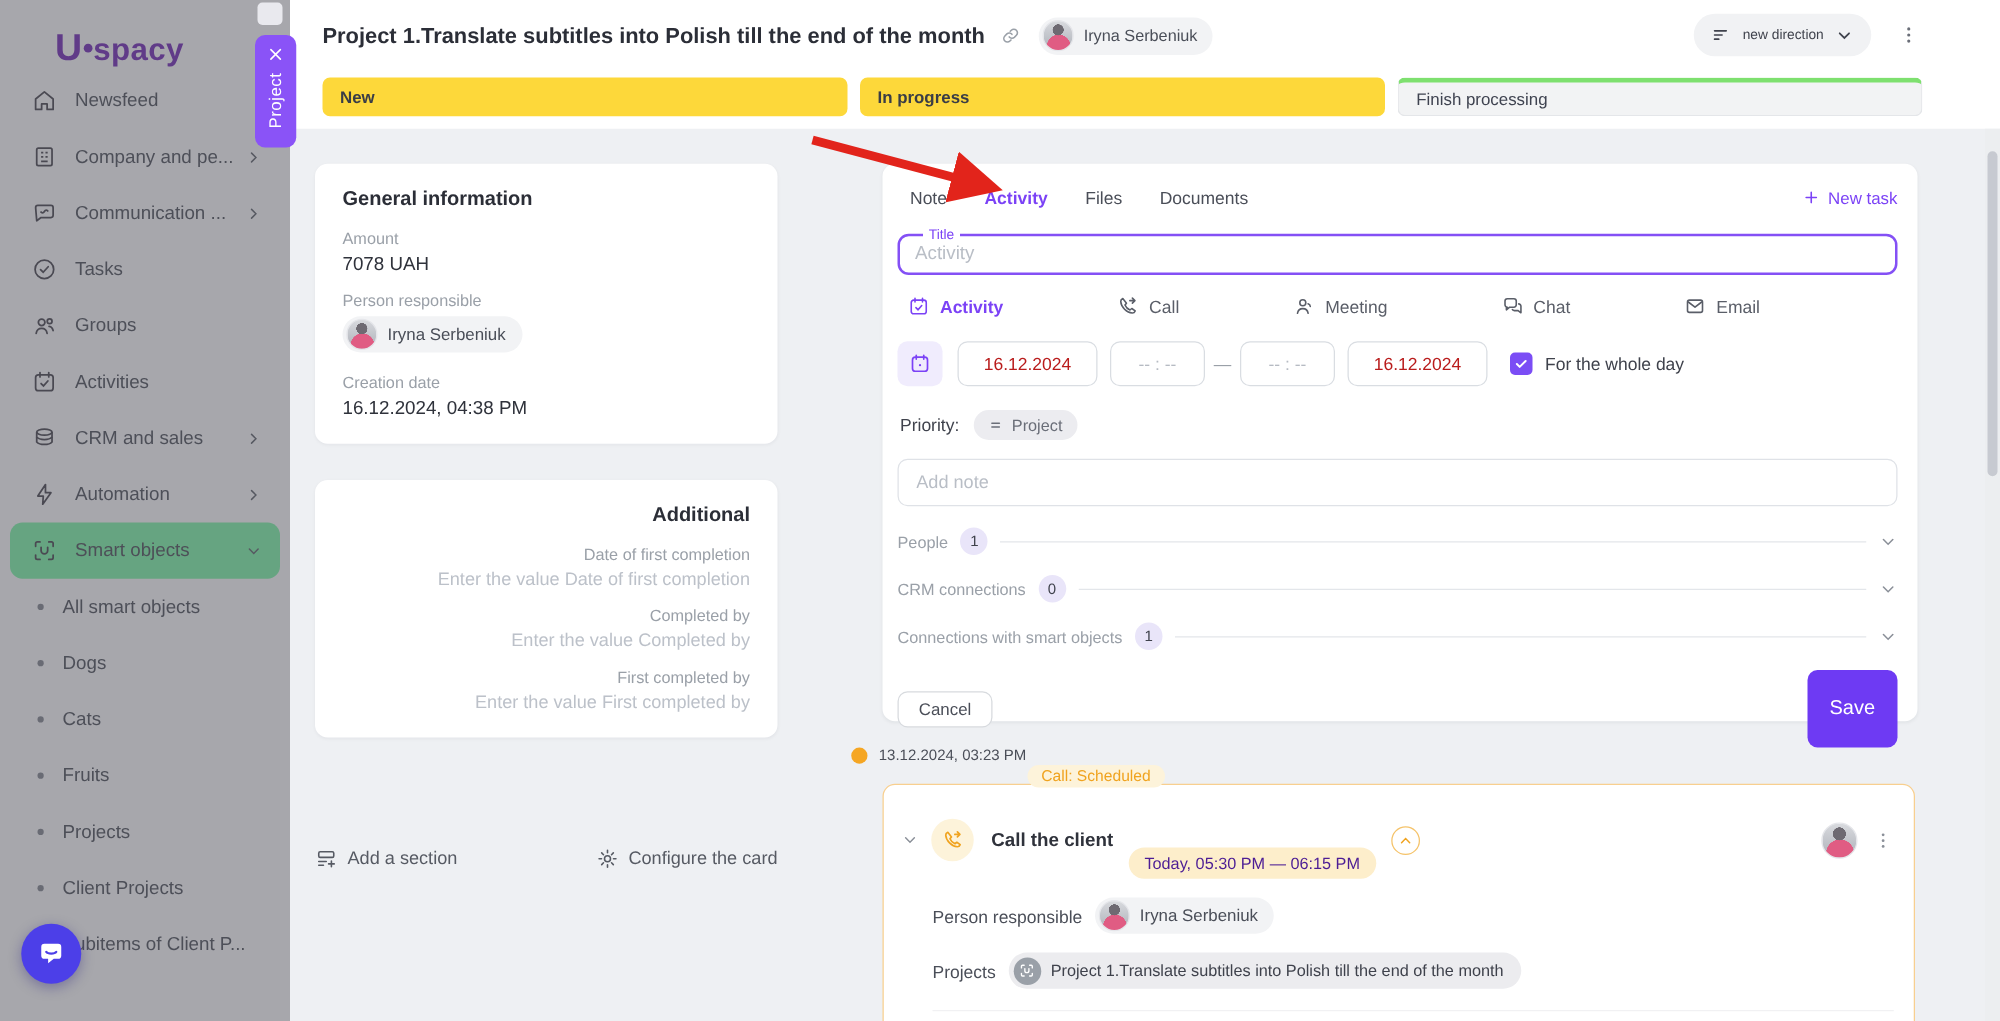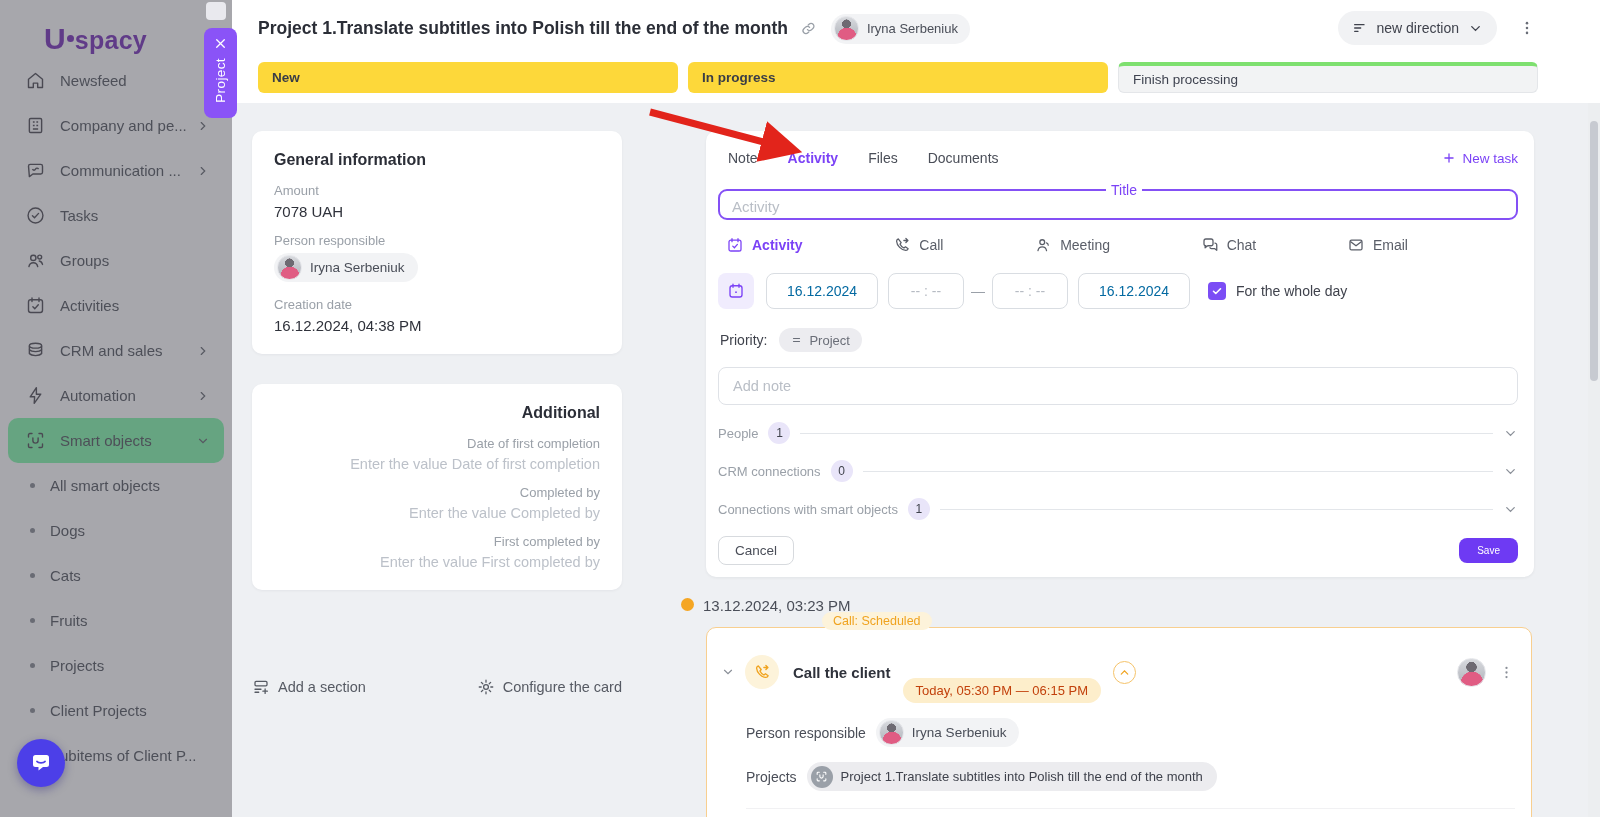--- a/index.html
+++ b/index.html
@@ -42,21 +42,21 @@
   .hdr-title { margin-left:26px; font-size:17.5px; font-weight:700; color:#2b2e37; }
   .link-icon { margin-left:12px; color:#9aa0a8; cursor:pointer; }
   .owner-chip { margin-left:14px; display:flex; align-items:center; gap:8px; background:#f2f3f5; border-radius:16px; height:30px; padding:0 12px 0 3px; cursor:pointer; }
   .owner-chip .name { font-size:13px; color:#4a4e58; }
   .avatar { border-radius:50%; background:
       radial-gradient(circle at 50% 30%, #6e6a72 0 22%, transparent 23%),
       radial-gradient(circle at 52% 88%, #e05c83 0 40%, transparent 41%),
       linear-gradient(180deg,#d8dade,#aeb1b9); border:1px solid #e5e6ea; }
   .av24 { width:25px; height:25px; } .av28 { width:29px; height:29px; }
   .direction-btn { position:absolute; right:103px; top:11px; height:34px; display:flex; align-items:center; gap:9px;
-      background:#f1f2f4; border-radius:18px; padding:0 14px; font-size:14px; color:#3f424c; cursor:pointer; }
+      background:#f1f2f4; border-radius:18px; padding:0 14px; font-size:11px; color:#3f424c; cursor:pointer; }
   .kebab { position:absolute; right:64px; top:19px; width:18px; height:18px; color:#6a6e78; cursor:pointer; }
 
   .stages { position:absolute; left:26px; top:62px; display:flex; gap:10px; }
   .stage { width:420px; height:31px; border-radius:6px; background:#fdd83a; display:flex; align-items:center; padding:0 14px;
       font-size:13.5px; font-weight:600; color:#3a3d46; cursor:pointer; }
   .stage.pending { background:#f2f3f4; border:1px solid #e4e6e9; border-top:4px solid #7ee06f; font-weight:400; color:#3f4350; }
 
   
   .card { position:absolute; background:#fff; border-radius:10px; box-shadow:0 1px 3px rgba(25,28,40,.05); padding:20px 22px; width:370px; left:20px; }
   .card h3 { font-size:16px; font-weight:700; color:#2b2e37; margin-bottom:14px; }
@@ -71,61 +71,61 @@
   .foot-btn svg { color:#565a63; }
 
   
   .form-card { position:absolute; left:474px; top:131px; width:828px; height:446px; background:#fff; border-radius:10px;
       box-shadow:0 1px 3px rgba(25,28,40,.06); padding:16px 16px 0 12px; }
   .tabs { display:flex; align-items:center; gap:30px; padding-left:10px; height:22px; margin-bottom:13px; }
   .tab { font-size:14px; color:#4a4e58; cursor:pointer; }
   .tab.active { color:#7b42f6; font-weight:600; }
   .new-task { margin-left:auto; display:flex; align-items:center; gap:6px; color:#7b42f6; font-size:13.5px; cursor:pointer; }
   .title-fieldset { border:2px solid #8450f5; border-radius:9px; height:38px; padding:0 12px; margin-bottom:13px; }
-  .title-fieldset legend { font-size:14px; color:#7b42f6; padding:0 5px; margin-left:6px;text-align:center; }
+  .title-fieldset legend { font-size:11px; color:#7b42f6; padding:0 5px; margin-left:6px; }
   .title-fieldset input { border:none; outline:none; width:100%; font-size:15px; color:#3f424c; margin-top:-2px; font-family:inherit; }
   .title-fieldset input::placeholder { color:#b9bec6; }
   .types { display:flex; justify-content:space-between; width:690px; padding-left:8px; height:24px; margin-bottom:16px; }
   .type { display:flex; align-items:center; gap:8px; font-size:14px; color:#5a5e68; cursor:pointer; }
   .type svg { color:#5a5e68; }
   .type.active { color:#7b42f6; font-weight:600; }
   .type.active svg { color:#7b42f6; }
   .date-row { display:flex; align-items:center; margin-bottom:19px; }
   .cal-chip { width:36px; height:36px; border-radius:8px; background:#f0ecfd; color:#7b42f6; display:flex; align-items:center; justify-content:center; margin-right:12px; cursor:pointer; }
-  .inp { height:36px; border:1px solid #d9dde2; border-radius:8px; text-align:center; font-size:14px; color:#0369a1; outline:none; background:#fff; font-family:inherit; }
+  .inp { height:36px; border:1px solid #d9dde2; border-radius:8px; text-align:center; font-size:14px; color:#b91c1c; outline:none; background:#fff; font-family:inherit; }
   .inp.date { width:112px; }
   .inp.time { width:76px; color:#b6bbc3; }
   .dash { color:#9aa0a8; margin:0 7px; font-size:14px; }
   .gap10 { width:10px; }
   .chk { width:18px; height:18px; border-radius:4px; background:#7b4df5; display:flex; align-items:center; justify-content:center; margin:0 10px 0 18px; cursor:pointer; }
   .chk-label { font-size:14px; color:#3f424c; }
   .priority-row { display:flex; align-items:center; gap:12px; margin-bottom:15px; padding-left:2px; }
   .priority-lab { font-size:14px; color:#3f424c; }
   .priority-chip { display:flex; align-items:center; gap:6px; background:#ececf0; border-radius:12px; height:24px; padding:0 12px; font-size:13px; color:#6a6e78; cursor:pointer; }
   .note-inp { width:100%; height:38px; border:1px solid #dfe2e7; border-radius:8px; padding:0 14px; font-size:14.5px; color:#3f424c; outline:none; margin-bottom:17px; font-family:inherit; }
   .note-inp::placeholder { color:#b9bec6; }
   .conn-row { display:flex; align-items:center; height:22px; margin-bottom:16px; }
   .conn-lab { font-size:13px; color:#9aa0a8; }
   .conn-badge { width:22px; height:22px; border-radius:50%; background:#e9e5f9; color:#3f424c; font-size:12px; display:flex; align-items:center; justify-content:center; margin:0 10px; }
   .conn-line { flex:1; border-top:1px solid #e3e6ea; }
   .conn-chev { color:#8a8f98; margin-left:10px; cursor:pointer; }
   .btn-row { display:flex; align-items:center; margin-top:6px; }
   .btn-cancel { border:1px solid #d7dade; background:#fff; border-radius:8px; padding:6px 16px; font-size:13.5px; color:#4a4e58; cursor:pointer; font-family:inherit; }
-  .btn-save { margin-left:auto; border:none; background:#6e3af3; color:#fff; border-radius:8px; padding:7px 18px; font-size:10px; cursor:pointer; font-family:inherit; }
+  .btn-save { margin-left:auto; border:none; background:#6e3af3; color:#fff; border-radius:8px; padding:22px 18px; font-size:16px; cursor:pointer; font-family:inherit; }
 
   
   .tl-dot { position:absolute; left:449px; top:598px; width:13px; height:13px; border-radius:50%; background:#f5a623; }
-  .tl-time { position:absolute; left:471px; top:597px; font-size:15px; color:#4a4e58; }
+  .tl-time { position:absolute; left:471px; top:597px; font-size:12px; color:#4a4e58; }
   .call-status { position:absolute; left:590px; top:612px; z-index:20; background:#fdf3da; color:#f0a31f; font-size:12.5px; padding:2px 11px; border-radius:9px; }
   .call-card { position:absolute; left:474px; top:627px; width:826px; height:200px; background:#fff; border:1px solid #f8cf8f; border-radius:10px; padding:13px 16px 0 14px; }
   .call-head { display:flex; align-items:center; }
   .collapse-chev { color:#8a8f98; margin-right:10px; cursor:pointer; }
   .call-ic { width:34px; height:34px; border-radius:50%; background:#fdf3da; color:#f0a31f; display:flex; align-items:center; justify-content:center; margin-right:14px; }
   .call-title { font-size:15px; font-weight:700; color:#2f323b; margin-right:12px; }
-  .time-chip { background:#fdeecb; color:#c2410c; font-size:13px; border-radius:13px; height:25px; display:flex; align-items:center; padding:0 13px; margin-right:12px;margin-top:37px; }
+  .time-chip { background:#fdeecb; color:#4c1d95; font-size:13px; border-radius:13px; height:25px; display:flex; align-items:center; padding:0 13px; margin-right:12px;margin-top:37px; }
   .up-circle { width:23px; height:23px; border-radius:50%; border:1px solid #f5c36a; color:#f0a31f; display:flex; align-items:center; justify-content:center; cursor:pointer; }
   .call-right { margin-left:auto; display:flex; align-items:center; gap:12px; }
   .call-kebab { color:#8a8f98; cursor:pointer; }
   .call-row { display:flex; align-items:center; gap:10px; margin:15px 0 0 25px; }
   .call-row .rlab { font-size:14px; color:#4a4e58; }
   .proj-chip { display:inline-flex; align-items:center; gap:8px; background:#ececef; border-radius:15px; height:29px; padding:0 14px 0 4px; cursor:pointer; }
   .proj-chip .so-ic { width:22px; height:22px; border-radius:50%; background:#9aa0a8; color:#fff; display:flex; align-items:center; justify-content:center; }
   .proj-chip .pname { font-size:13px; color:#3f424c; }
   .call-foot { display:flex; align-items:center; gap:28px; margin:17px 0 0 25px; border-top:1px solid #f1f1f3; padding-top:12px; }
   .done-btn { display:flex; align-items:center; gap:7px; color:#3cb54a; font-size:14px; font-weight:600; cursor:pointer; }

